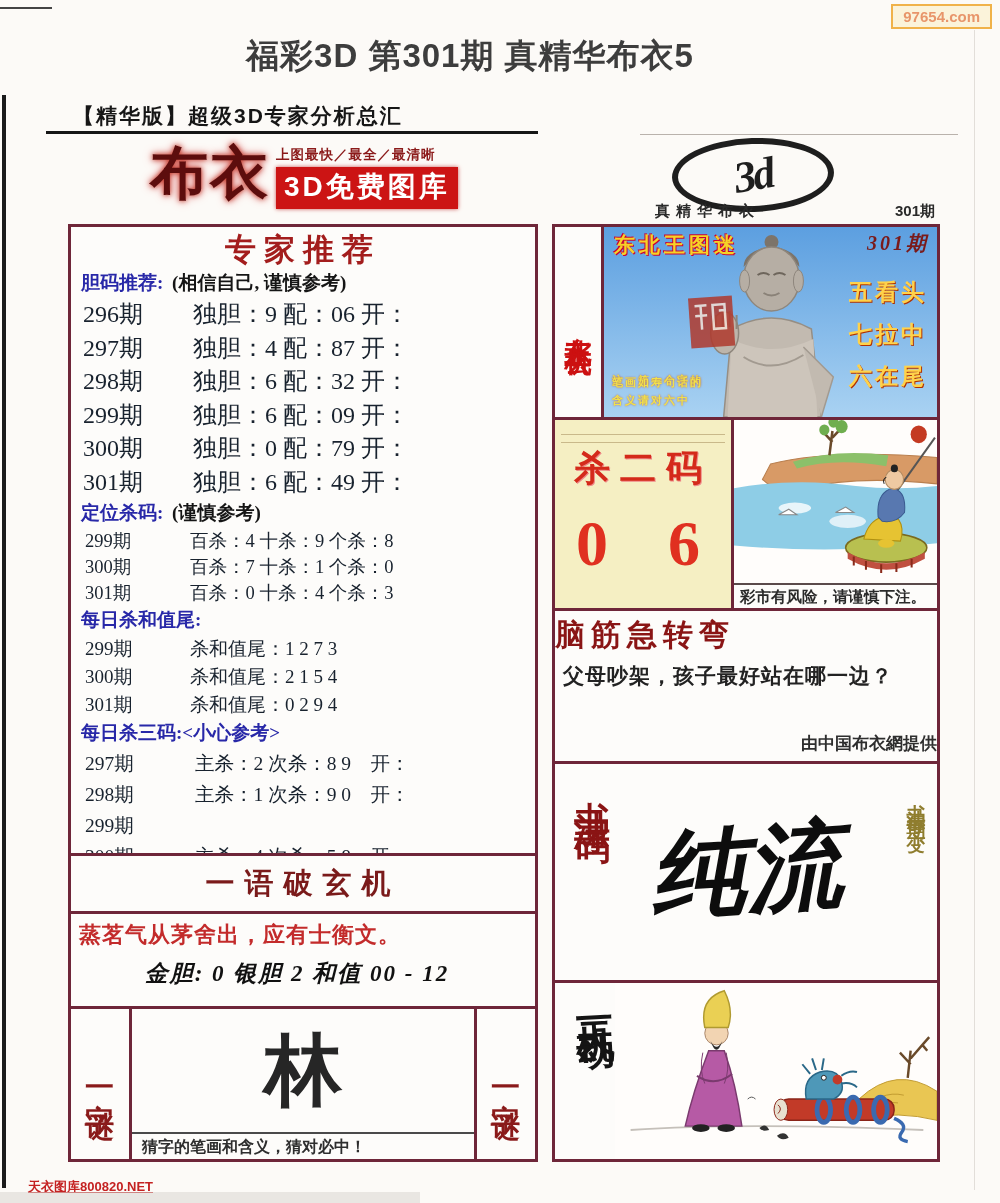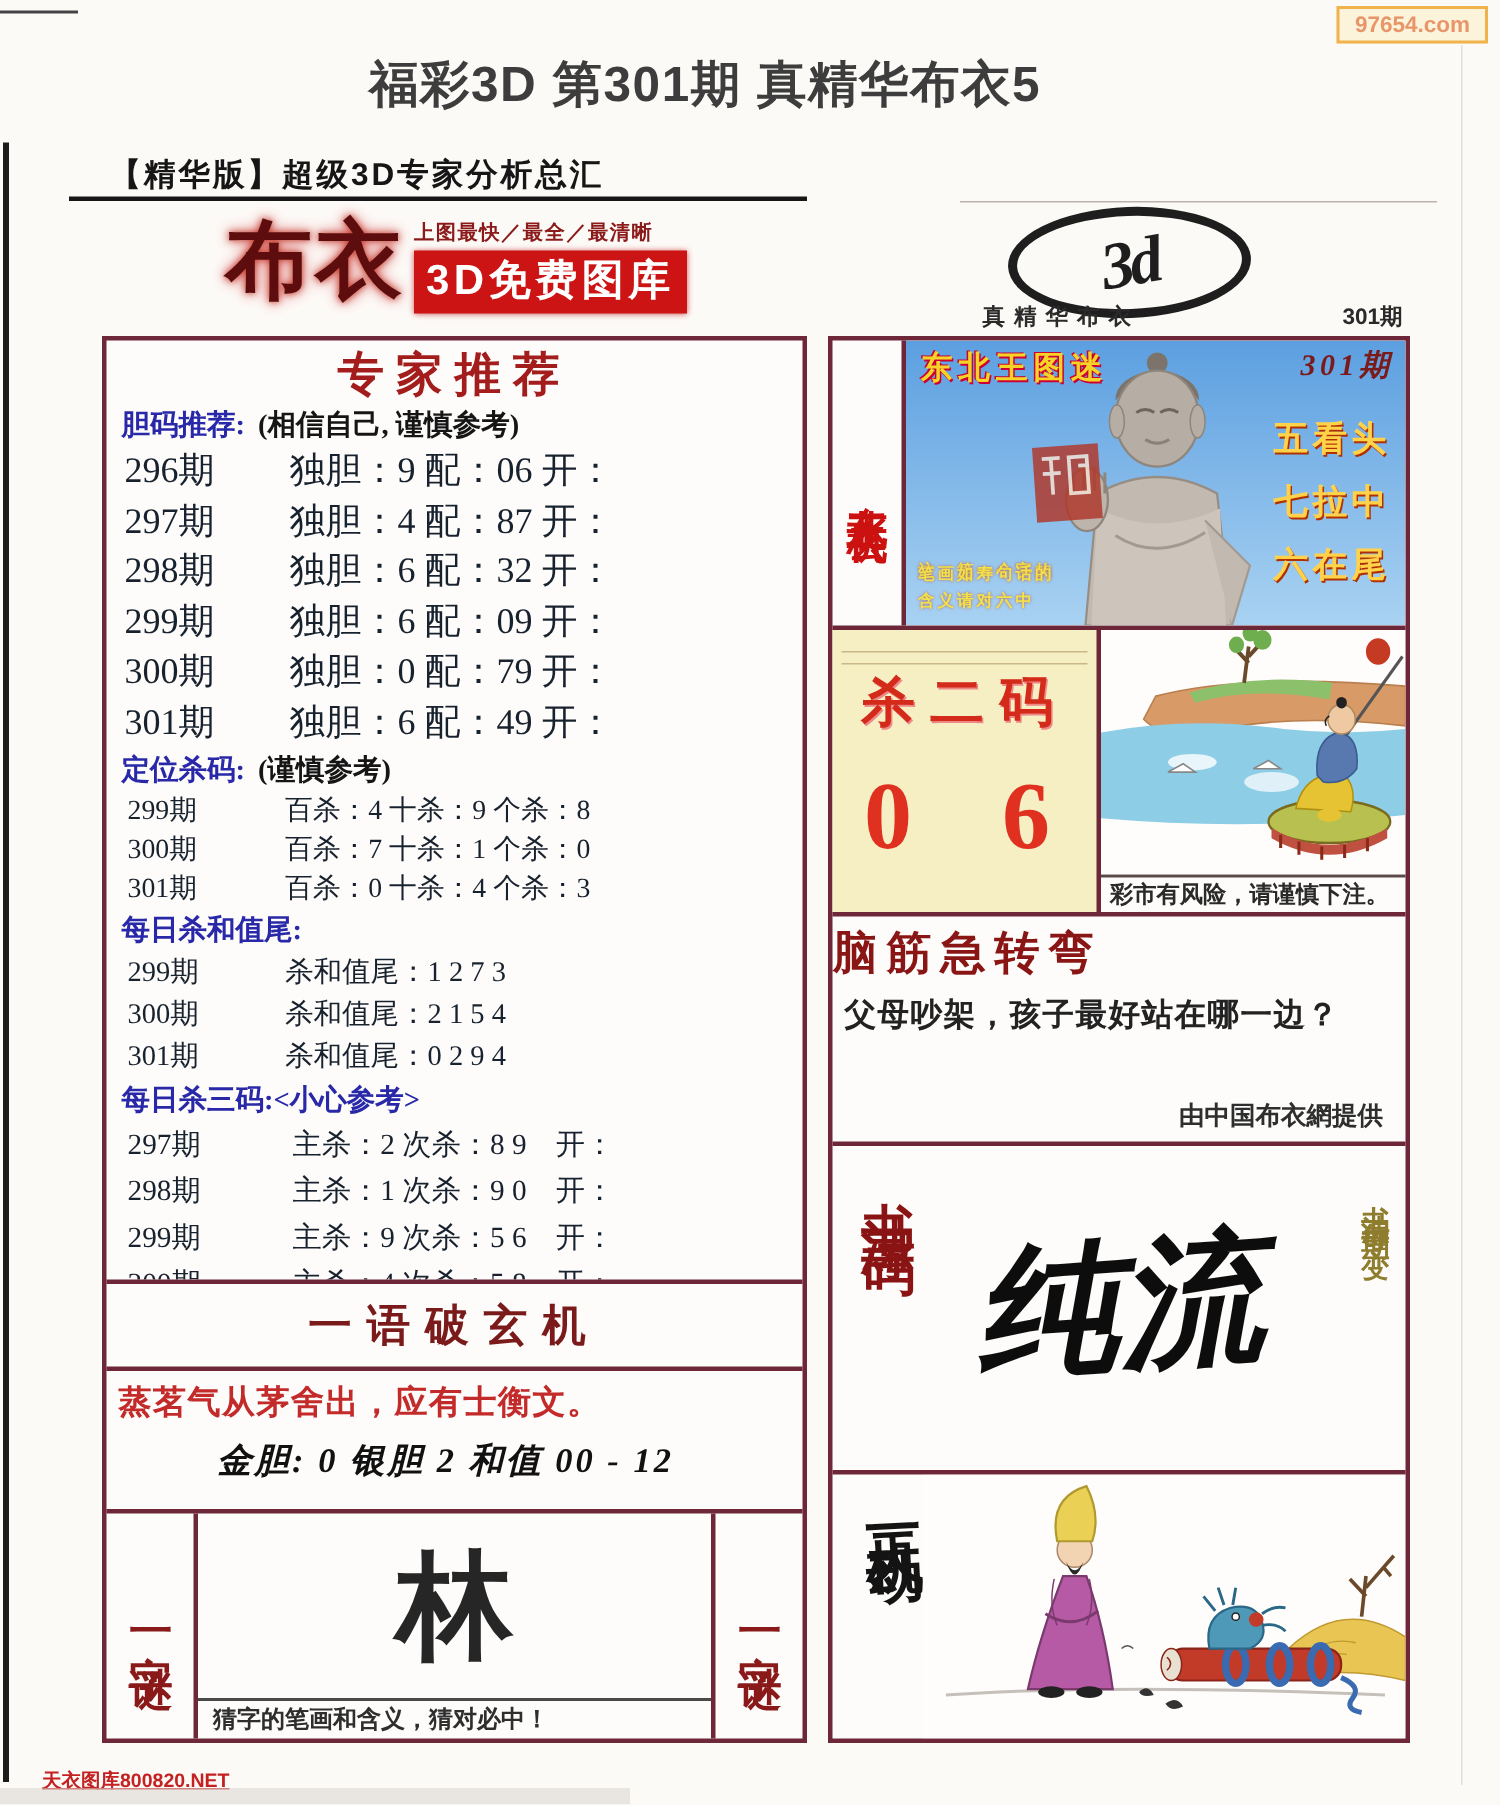--- a/index.html
+++ b/index.html
@@ -117,21 +117,21 @@
   #fisher-wrap{flex:1;position:relative;overflow:hidden;}
   #fisher-wrap svg{position:absolute;inset:0;width:100%;height:100%;}
   #kt-warning{border-top:2px solid #5a4a4a;padding:2px 6px;font-size:15.5px;font-weight:bold;
               color:#2a2a2a;font-family:"Liberation Serif", serif;line-height:19px;}
 
   #sec-brain{height:146px;position:relative;padding-top:4px;}
   #brain-title{font-size:30px;font-weight:bold;color:#8a1515;letter-spacing:6px;
                font-family:"Liberation Serif", serif;}
   #brain-q{margin:6px 8px 0 8px;font-size:21px;font-weight:bold;color:#222;
            font-family:"Liberation Serif", serif;letter-spacing:1px;}
-  #brain-src{position:absolute;right:15px;bottom:6px;font-size:17px;color:#2e2e2e;
+  #brain-src{position:absolute;right:0;bottom:6px;font-size:17px;color:#2e2e2e;
              font-family:"Liberation Serif", serif;font-weight:bold;}
 
   #sec-calli{height:216px;position:relative;}
   #calli-side{position:absolute;left:12px;top:8px;writing-mode:vertical-rl;text-orientation:upright;
               color:#8a1414;font-weight:bold;font-size:36px;font-family:"Liberation Serif", serif;letter-spacing:10px;}
   #calli-chars{position:absolute;left:70px;right:70px;top:0;bottom:0;display:flex;align-items:center;
                justify-content:center;gap:34px;font-size:96px;font-weight:bold;color:#0d0d0d;
                font-family:"Liberation Serif", serif;transform:rotate(-4deg);font-style:italic;}
   #calli-right{position:absolute;right:8px;top:24px;writing-mode:vertical-rl;text-orientation:upright;
                color:#8f7d2e;font-weight:bold;font-size:19px;font-family:"Liberation Serif", serif;letter-spacing:6px;}
@@ -243,21 +243,20 @@
     <div class="big-row">
         <span class="p">297期</span>
         <span>主杀：2 次杀：8 9　开：</span>
       </div>
     <div class="big-row">
         <span class="p">298期</span>
         <span>主杀：1 次杀：9 0　开：</span>
       </div>
     <div class="big-row">
         <span class="p">299期</span>
-        <span>主杀：9 次杀：5 6　开：</span>
       </div>
     <div class="big-row">
         <span class="p">300期</span>
         <span>主杀：4 次杀：5 8　开：</span>
       </div>
 
   </div>
 
   <div id="mystery-title-box">
     <span id="mystery-title">一语破玄机</span>

